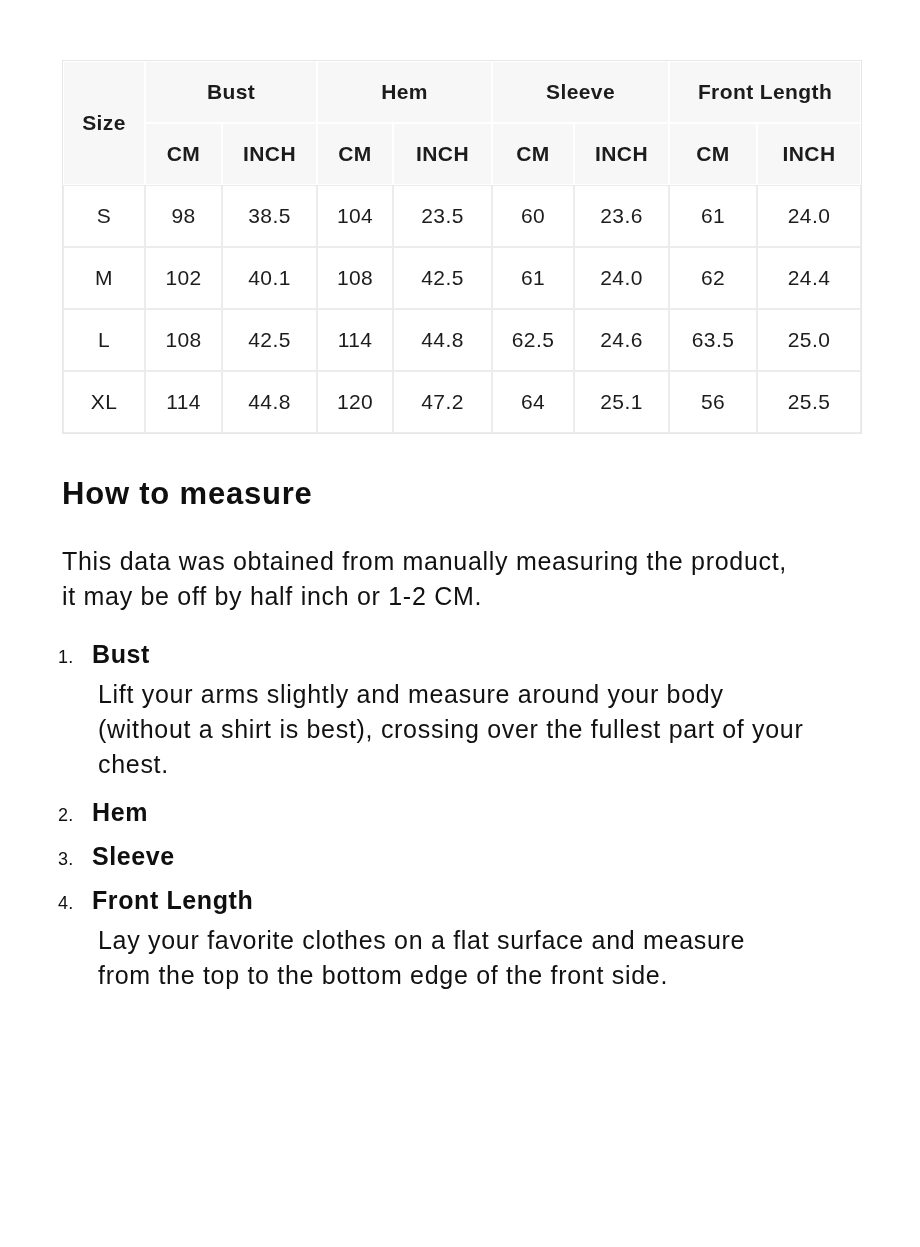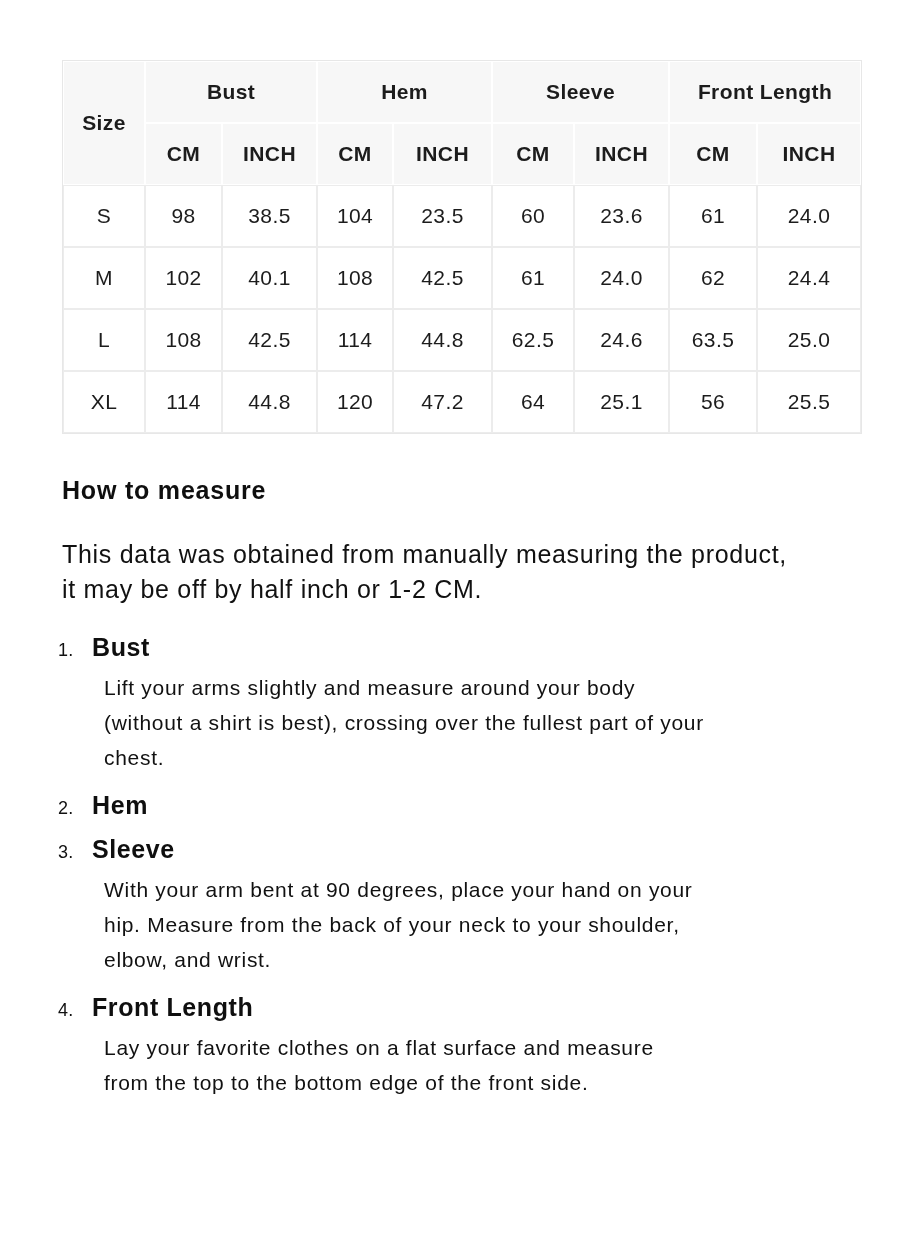--- a/index.html
+++ b/index.html
@@ -43,21 +43,21 @@
     font-weight: 400;
     height: 62px;
     text-align: center;
     vertical-align: middle;
     padding: 0;
   }
 
   
   .section-title {
     margin: 42px 0 32px 0;
-    font-size: 25px;
+    font-size: 31px;
     font-weight: 700;
     letter-spacing: 0.8px;
     color: #0f0f0f;
   }
   .intro-text {
     margin: 12px 0 26px 0;
     font-size: 25px;
     line-height: 35px;
     letter-spacing: 0.7px;
     white-space: pre-line;
@@ -83,22 +83,22 @@
   }
   .step-body { flex: 1; }
   .step-term {
     font-size: 25px;
     font-weight: 700;
     line-height: 28px;
     letter-spacing: 0.6px;
     color: #0f0f0f;
   }
   .step-desc {
-    margin: 9px 0 0 12px;
-    font-size: 21px;
+    margin: 9px 0 0 6px;
+    font-size: 25px;
     line-height: 35px;
     letter-spacing: 0.7px;
     white-space: pre-line;
     color: #111111;
   }
 </style>
 </head>
 <body>
 
 <div class="page">
@@ -202,23 +202,20 @@
     <li class="step">
       <span class="step-num">2.</span>
       <div class="step-body">
         <div class="step-term">Hem</div>
       </div>
     </li>
     <li class="step">
       <span class="step-num">3.</span>
       <div class="step-body">
         <div class="step-term">Sleeve</div>
-        <p class="step-desc">With your arm bent at 90 degrees, place your hand on your
-hip. Measure from the back of your neck to your shoulder,
-elbow, and wrist.</p>
       </div>
     </li>
     <li class="step">
       <span class="step-num">4.</span>
       <div class="step-body">
         <div class="step-term">Front Length</div>
         <p class="step-desc">Lay your favorite clothes on a flat surface and measure
 from the top to the bottom edge of the front side.</p>
       </div>
     </li>

